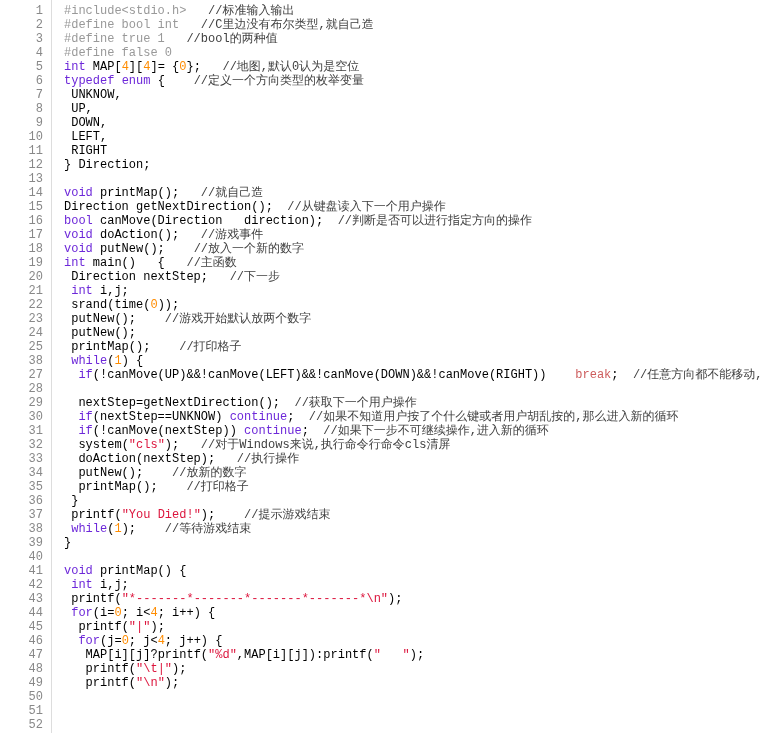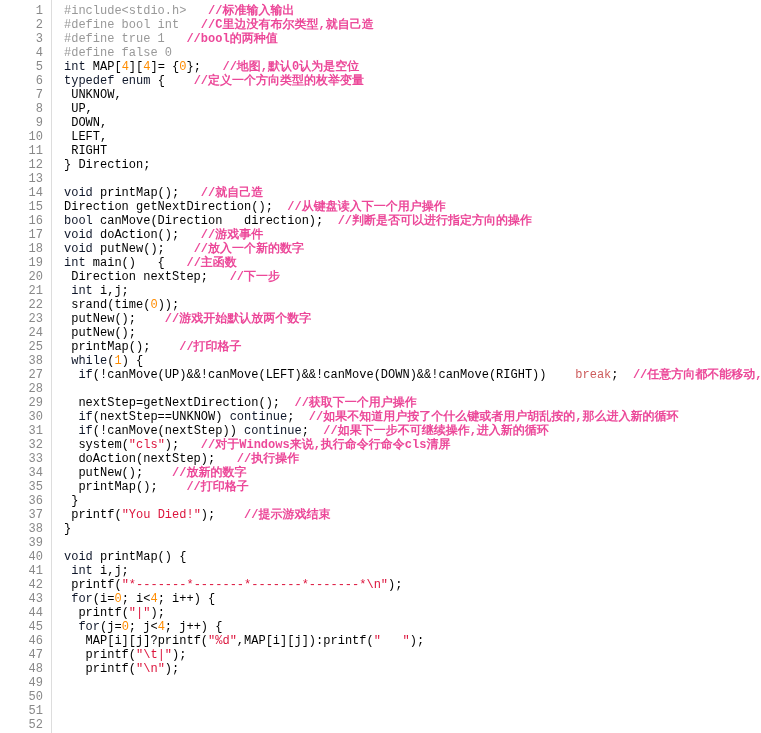--- a/index.html
+++ b/index.html
@@ -3,22 +3,22 @@
 <meta charset="utf-8">
 <style>
   * { margin:0; padding:0; box-sizing:border-box; }
   body { font-family: Consolas, "Courier New", monospace; font-size:12px; background:#fff; color:#000; display:flex; width:761px; }
   .gutter { width:52px; background:#fff; border-right:1px solid #ddd; text-align:right; padding:4px 8px 4px 0; color:#888; user-select:none; flex-shrink:0; }
   .gutter div { height:14px; line-height:14px; }
   .code { padding:4px 0 4px 12px; flex:1; overflow:hidden; }
   .line { height:14px; line-height:14px; white-space:pre; }
   
   .pp   { color:#999;margin-top:38px; }          
-  .cm   { color:#ec4899;font-weight:bold; }       
-  .kw   { color:#0f172a; }       
+  .cm   { color:#404040; }       
+  .kw   { color:#6d28d9; }       
   .fn   { color:#000; }          
   .num  { color:#ff8c00; }       
   .str  { color:#dc143c; }       
   .id   { color:#000; }
   .ctl  { color:#cd5c5c;margin-top:12px; }
 </style>
 </head>
 <body>
 
 <div class="gutter" id="gutter">
@@ -106,20 +106,21 @@
     <div class="line"><span class="id"></span></div>
     <div class="line"><span class="id">  nextStep=getNextDirection();  </span><span class="cm">//获取下一个用户操作</span></div>
     <div class="line"><span class="id">  </span><span class="kw">if</span><span class="id">(nextStep==UNKNOW) </span><span class="kw">continue</span><span class="id">;  </span><span class="cm">//如果不知道用户按了个什么键或者用户胡乱按的,那么进入新的循环</span></div>
     <div class="line"><span class="id">  </span><span class="kw">if</span><span class="id">(!canMove(nextStep)) </span><span class="kw">continue</span><span class="id">;  </span><span class="cm">//如果下一步不可继续操作,进入新的循环</span></div>
     <div class="line"><span class="id">  </span><span class="fn">system</span><span class="id">(</span><span class="str">"cls"</span><span class="id">);   </span><span class="cm">//对于Windows来说,执行命令行命令cls清屏</span></div>
     <div class="line"><span class="id">  doAction(nextStep);   </span><span class="cm">//执行操作</span></div>
     <div class="line"><span class="id">  putNew();    </span><span class="cm">//放新的数字</span></div>
     <div class="line"><span class="id">  printMap();    </span><span class="cm">//打印格子</span></div>
     <div class="line"><span class="id"> }</span></div>
     <div class="line"><span class="id"> </span><span class="fn">printf</span><span class="id">(</span><span class="str">"You Died!"</span><span class="id">);    </span><span class="cm">//提示游戏结束</span></div>
+    <div class="line"><span class="id"> </span><span class="kw">while</span><span class="id">(</span><span class="num">1</span><span class="id">);    </span><span class="cm">//等待游戏结束</span></div>
     <div class="line"><span class="id">}</span></div>
     <div class="line"><span class="id"></span></div>
     <div class="line"><span class="kw">void</span><span class="id"> printMap() {</span></div>
     <div class="line"><span class="kw"> int</span><span class="id"> i,j;</span></div>
     <div class="line"><span class="id"> </span><span class="fn">printf</span><span class="id">(</span><span class="str">"*-------*-------*-------*-------*\n"</span><span class="id">);</span></div>
     <div class="line"><span class="id"> </span><span class="kw">for</span><span class="id">(i=</span><span class="num">0</span><span class="id">; i&lt;</span><span class="num">4</span><span class="id">; i++) {</span></div>
     <div class="line"><span class="id">  </span><span class="fn">printf</span><span class="id">(</span><span class="str">"|"</span><span class="id">);</span></div>
     <div class="line"><span class="id">  </span><span class="kw">for</span><span class="id">(j=</span><span class="num">0</span><span class="id">; j&lt;</span><span class="num">4</span><span class="id">; j++) {</span></div>
     <div class="line"><span class="id">   MAP[i][j]?</span><span class="fn">printf</span><span class="id">(</span><span class="str">"%d"</span><span class="id">,MAP[i][j]):</span><span class="fn">printf</span><span class="id">(</span><span class="str">"   "</span><span class="id">);</span></div>
     <div class="line"><span class="id">   </span><span class="fn">printf</span><span class="id">(</span><span class="str">"\t|"</span><span class="id">);</span></div>

